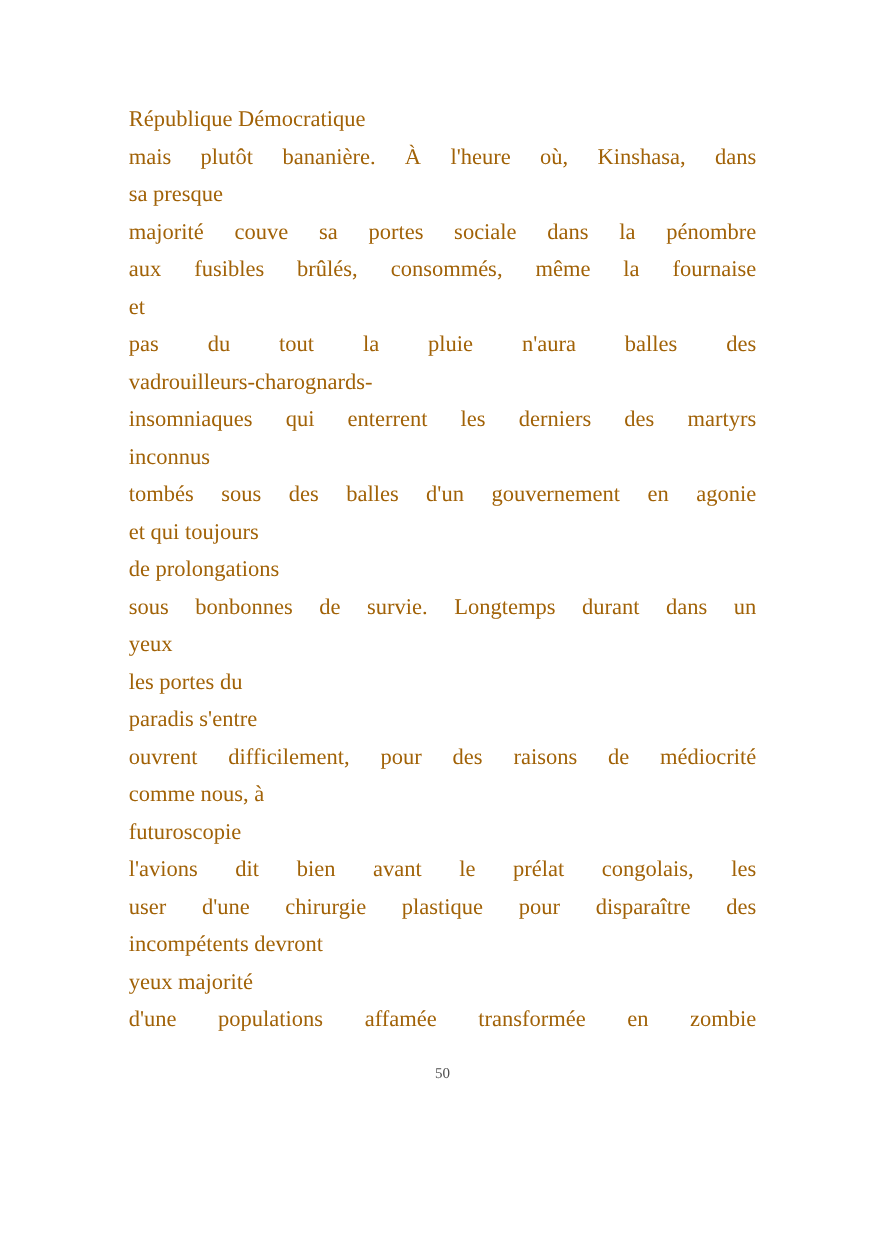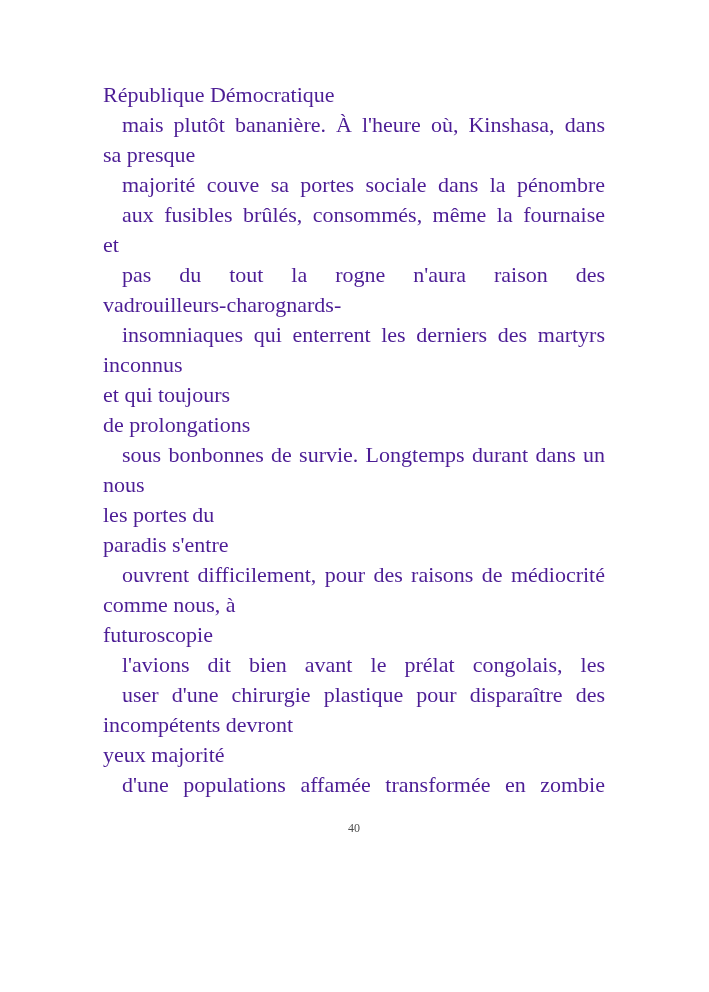--- a/index.html
+++ b/index.html
@@ -17,30 +17,29 @@
     background: #ffffff;
     box-sizing: border-box;
     padding: 80px 104px 0 103px;
     font-family: "Liberation Serif", "DejaVu Serif", serif;
     color: #000000;
   }
   .textblock {
     width: 502px;
   }
   .ln {
-    font-size: 22px;
+    font-size: 18px;
     line-height: 30px;
     white-space: normal;
     text-align: left;
-    color: #4c1d95;
+    color: #a16207;
   }
   .ln.just {
     text-align: justify;
     text-align-last: justify;
-    margin-left: 19px;
     -moz-text-align-last: justify;
   }
   .page-number {
     margin-top: 21px;
     width: 502px;
     text-align: center;
     font-size: 12px;
     line-height: 14px;
     color: #4d4d4d;
   }
@@ -49,33 +48,34 @@
 <body>
 
 <div class="page">
   <div class="textblock">
     <div class="ln">République Démocratique</div>
     <div class="ln just">mais plutôt bananière. À l'heure où, Kinshasa, dans</div>
     <div class="ln">sa presque</div>
     <div class="ln just">majorité couve sa portes sociale dans la pénombre</div>
     <div class="ln just">aux fusibles brûlés, consommés, même la fournaise</div>
     <div class="ln">et</div>
-    <div class="ln just">pas du tout la rogne n'aura raison des</div>
+    <div class="ln just">pas du tout la pluie n'aura balles des</div>
     <div class="ln">vadrouilleurs-charognards-</div>
     <div class="ln just">insomniaques qui enterrent les derniers des martyrs</div>
     <div class="ln">inconnus</div>
+    <div class="ln just">tombés sous des balles d'un gouvernement en agonie</div>
     <div class="ln">et qui toujours</div>
     <div class="ln">de prolongations</div>
     <div class="ln just">sous bonbonnes de survie. Longtemps durant dans un</div>
-    <div class="ln">nous</div>
+    <div class="ln">yeux</div>
     <div class="ln">les portes du</div>
     <div class="ln">paradis s'entre</div>
     <div class="ln just">ouvrent difficilement, pour des raisons de médiocrité</div>
     <div class="ln">comme nous, à</div>
     <div class="ln">futuroscopie</div>
     <div class="ln just">l'avions dit bien avant le prélat congolais, les</div>
     <div class="ln just">user d'une chirurgie plastique pour disparaître des</div>
     <div class="ln">incompétents devront</div>
     <div class="ln">yeux majorité</div>
     <div class="ln just">d'une populations affamée transformée en zombie</div>
   </div>
-  <div class="page-number">40</div>
+  <div class="page-number">50</div>
 </div>
 
 </body></html>

